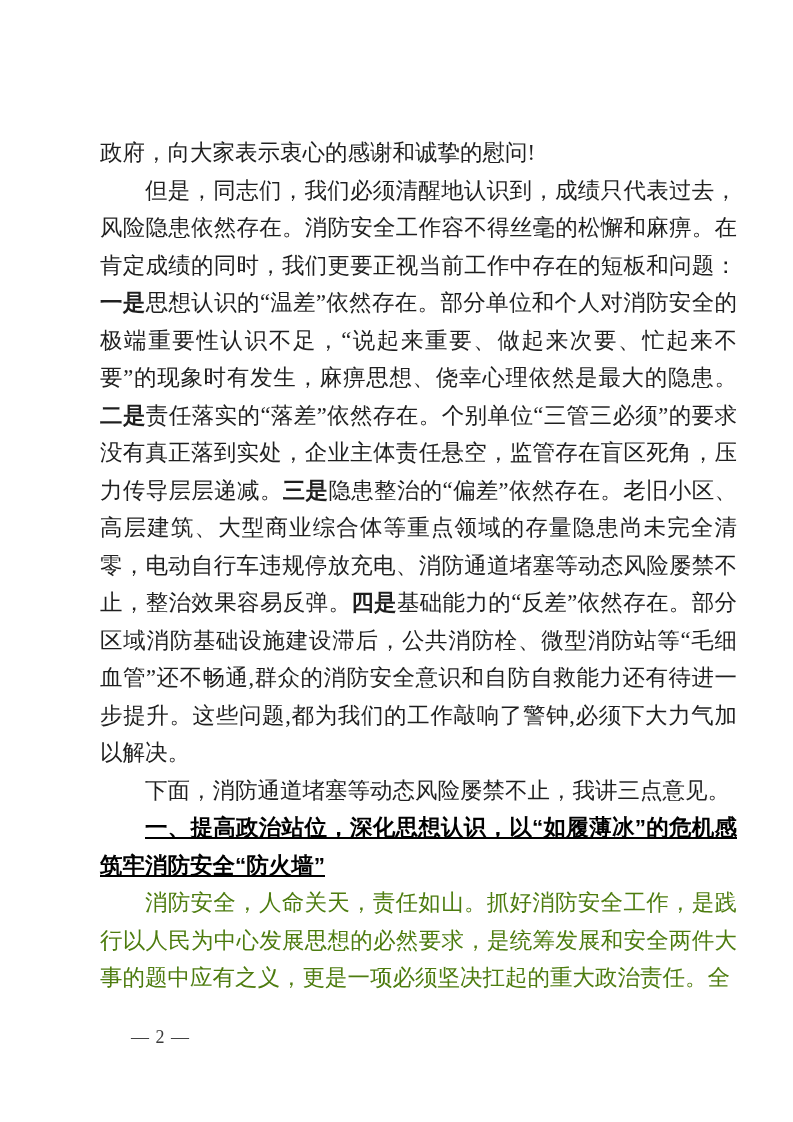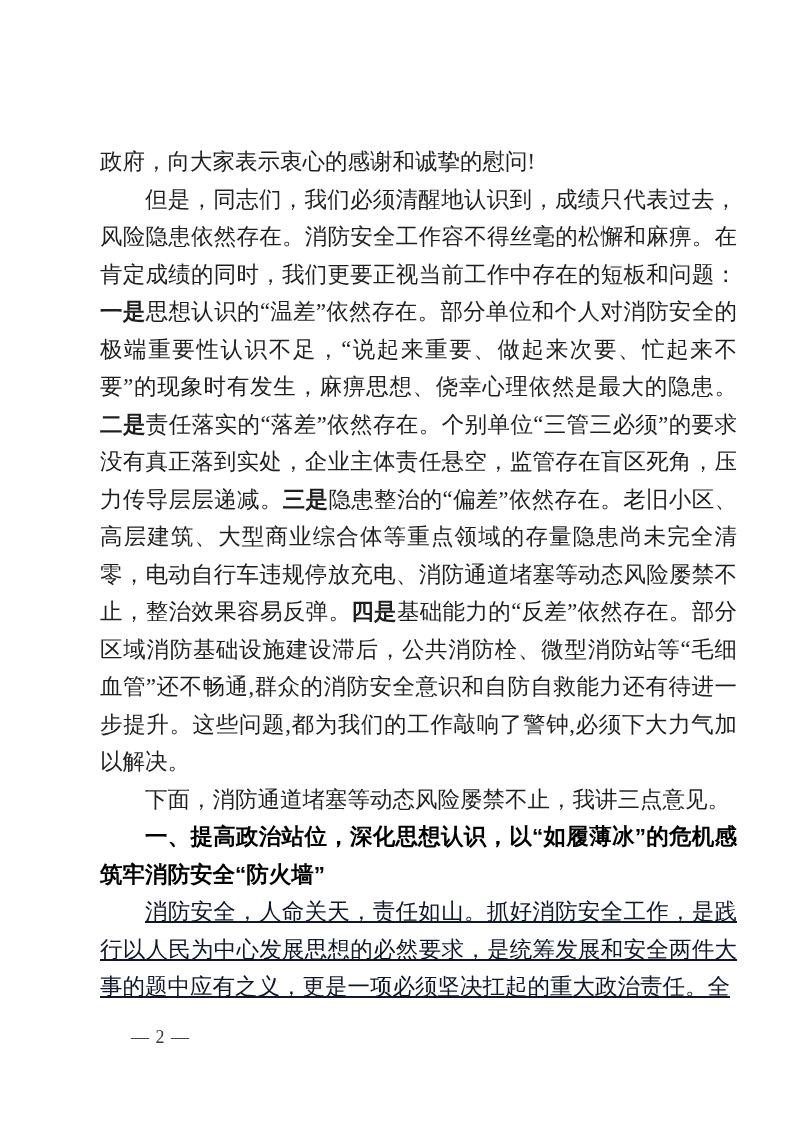--- a/index.html
+++ b/index.html
@@ -12,21 +12,21 @@
     width: 793px;
     height: 1122px;
     margin: 0 auto;
     background: #ffffff;
     overflow: hidden;
     font-family: "Liberation Serif", "DejaVu Serif", serif;
   }
   .doc-body {
     position: absolute;
     left: 100px;
-    top: 143px;
+    top: 134px;
     width: 637px;
   }
   .para {
     margin: 0;
     padding: 0;
     font-size: 22.5px;
     line-height: 37.5px;
     text-align: justify;
     letter-spacing: 0;
   }
@@ -51,17 +51,17 @@
   }
 </style>
 </head>
 <body>
 
 <div class="page" style="background: rgb(255, 255, 255);">
   <div class="doc-body" id="doc-body">
       <p class="para body" style="color: rgb(31, 31, 31);"><span class="run">政府，向大家表示衷心的感谢和诚挚的慰问!</span></p>
       <p class="para body indent" style="color: rgb(31, 31, 31);"><span class="run">但是，同志们，我们必须清醒地认识到，成绩只代表过去，风险隐患依然存在。消防安全工作容不得丝毫的松懈和麻痹。在肯定成绩的同时，我们更要正视当前工作中存在的短板和问题：</span><span class="run bold">一是</span><span class="run">思想认识的“温差”依然存在。部分单位和个人对消防安全的极端重要性认识不足，“说起来重要、做起来次要、忙起来不要”的现象时有发生，麻痹思想、侥幸心理依然是最大的隐患。</span><span class="run bold">二是</span><span class="run">责任落实的“落差”依然存在。个别单位“三管三必须”的要求没有真正落到实处，企业主体责任悬空，监管存在盲区死角，压力传导层层递减。</span><span class="run bold">三是</span><span class="run">隐患整治的“偏差”依然存在。老旧小区、高层建筑、大型商业综合体等重点领域的存量隐患尚未完全清零，电动自行车违规停放充电、消防通道堵塞等动态风险屡禁不止，整治效果容易反弹。</span><span class="run bold">四是</span><span class="run">基础能力的“反差”依然存在。部分区域消防基础设施建设滞后，公共消防栓、微型消防站等“毛细血管”还不畅通,群众的消防安全意识和自防自救能力还有待进一步提升。这些问题,都为我们的工作敲响了警钟,必须下大力气加以解决。</span></p>
       <p class="para body indent" style="color: rgb(31, 31, 31);"><span class="run">下面，消防通道堵塞等动态风险屡禁不止，我讲三点意见。</span></p>
-      <p class="para heading indent" style="color: rgb(0, 0, 0);"><span class="run bold">一、提高政治站位，深化思想认识，以“如履薄冰”的危机感筑牢消防安全“防火墙”</span></p>
-      <p class="para body indent" style="color: #0f172a; text-decoration: underline;"><span class="run">消防安全，人命关天，责任如山。抓好消防安全工作，是践行以人民为中心发展思想的必然要求，是统筹发展和安全两件大事的题中应有之义，更是一项必须坚决扛起的重大政治责任。全</span></p>
+      <p class="para heading indent" style="color: rgb(0, 0, 0); text-decoration: underline;"><span class="run bold">一、提高政治站位，深化思想认识，以“如履薄冰”的危机感筑牢消防安全“防火墙”</span></p>
+      <p class="para body indent" style="color: #4d7c0f;"><span class="run">消防安全，人命关天，责任如山。抓好消防安全工作，是践行以人民为中心发展思想的必然要求，是统筹发展和安全两件大事的题中应有之义，更是一项必须坚决扛起的重大政治责任。全</span></p>
     </div>
   <div class="page-footer" style="color: rgb(58, 58, 58);">— 2 —</div>
 </div>
 
 </body></html>

